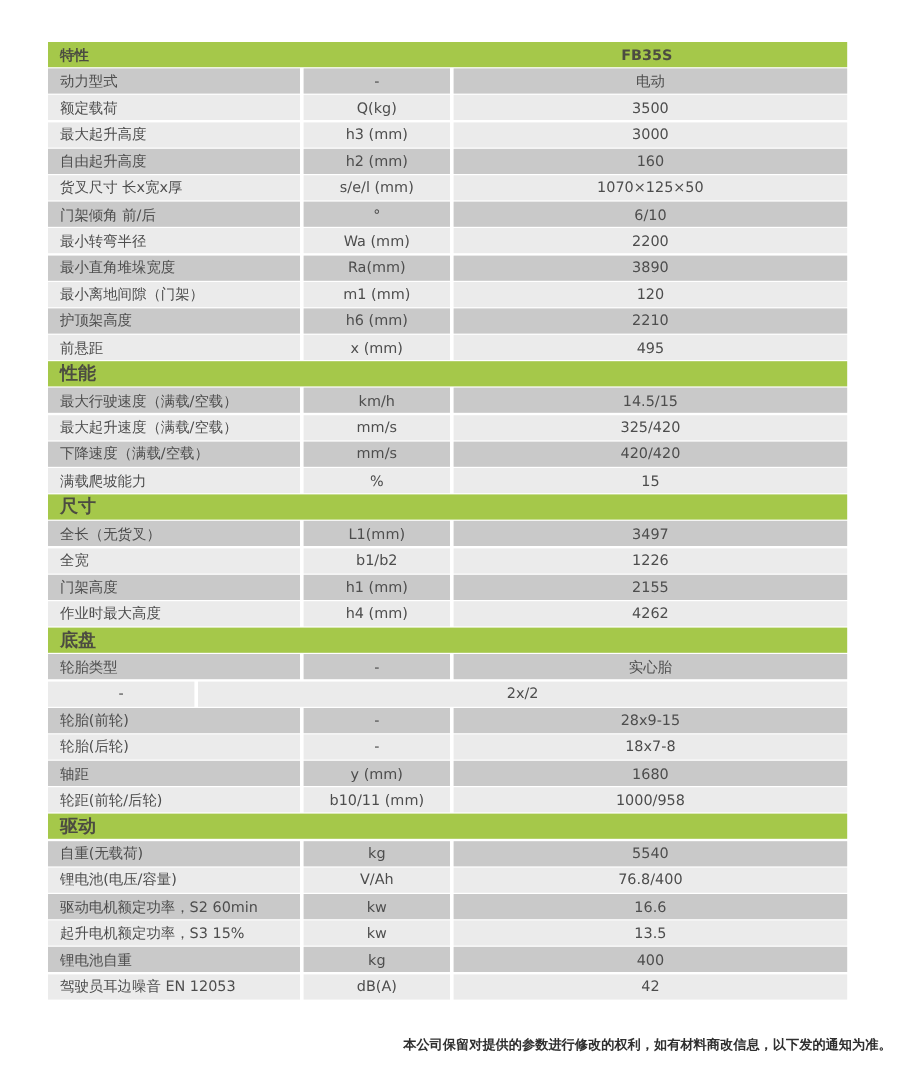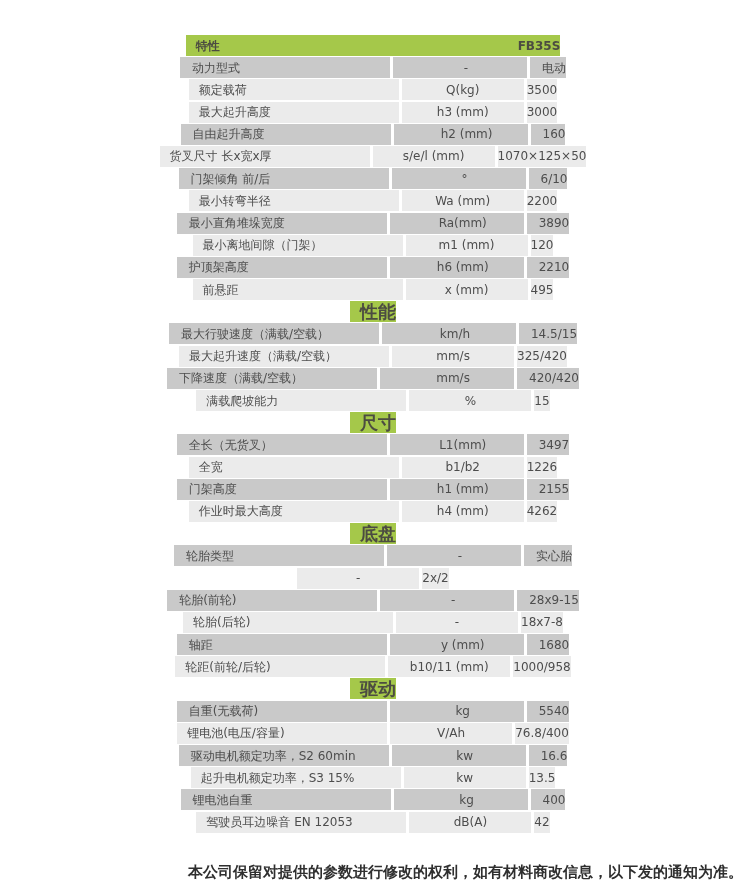--- a/index.html
+++ b/index.html
@@ -16,21 +16,20 @@
     overflow: hidden;
   }
   .spec-table {
     position: absolute;
     left: 40px;
     top: 35px;
     width: 666px;
     display: flex;
     flex-direction: column;
     gap: 1.2px;
-    align-items: center;
   }
   .trow {
     display: flex;
     gap: 3px;
     height: 21px;
     flex: none;
   }
   .cell {
     display: flex;
     align-items: center;
@@ -62,31 +61,31 @@
   .head-row .cell { background: transparent; font-weight: bold; color: #4c4c41; }
   
   .sec-row {
     height: 21px;
     flex: none;
     background: #a5c84a;
     display: flex;
     align-items: center;
     box-sizing: border-box;
     padding-left: 10px;
-    font-size: 18px;
+    font-size: 15px;
     font-weight: bold;
     color: #4c4c41;
   }
-  .stripe-dark  .cell { background: #c9c9c9; padding-left: 12px; }
+  .stripe-dark  .cell { background: #c9c9c9; }
   .stripe-light .cell { background: #ebebeb; }
   .footnote {
     position: absolute;
     right: 8px;
     top: 863px;
-    font-size: 15px;
+    font-size: 11px;
     font-weight: 600;
     color: #2f2f2f;
     letter-spacing: 0px;
     white-space: nowrap;
   }
 </style>
 </head>
 <body>
 
 <div class="page">

